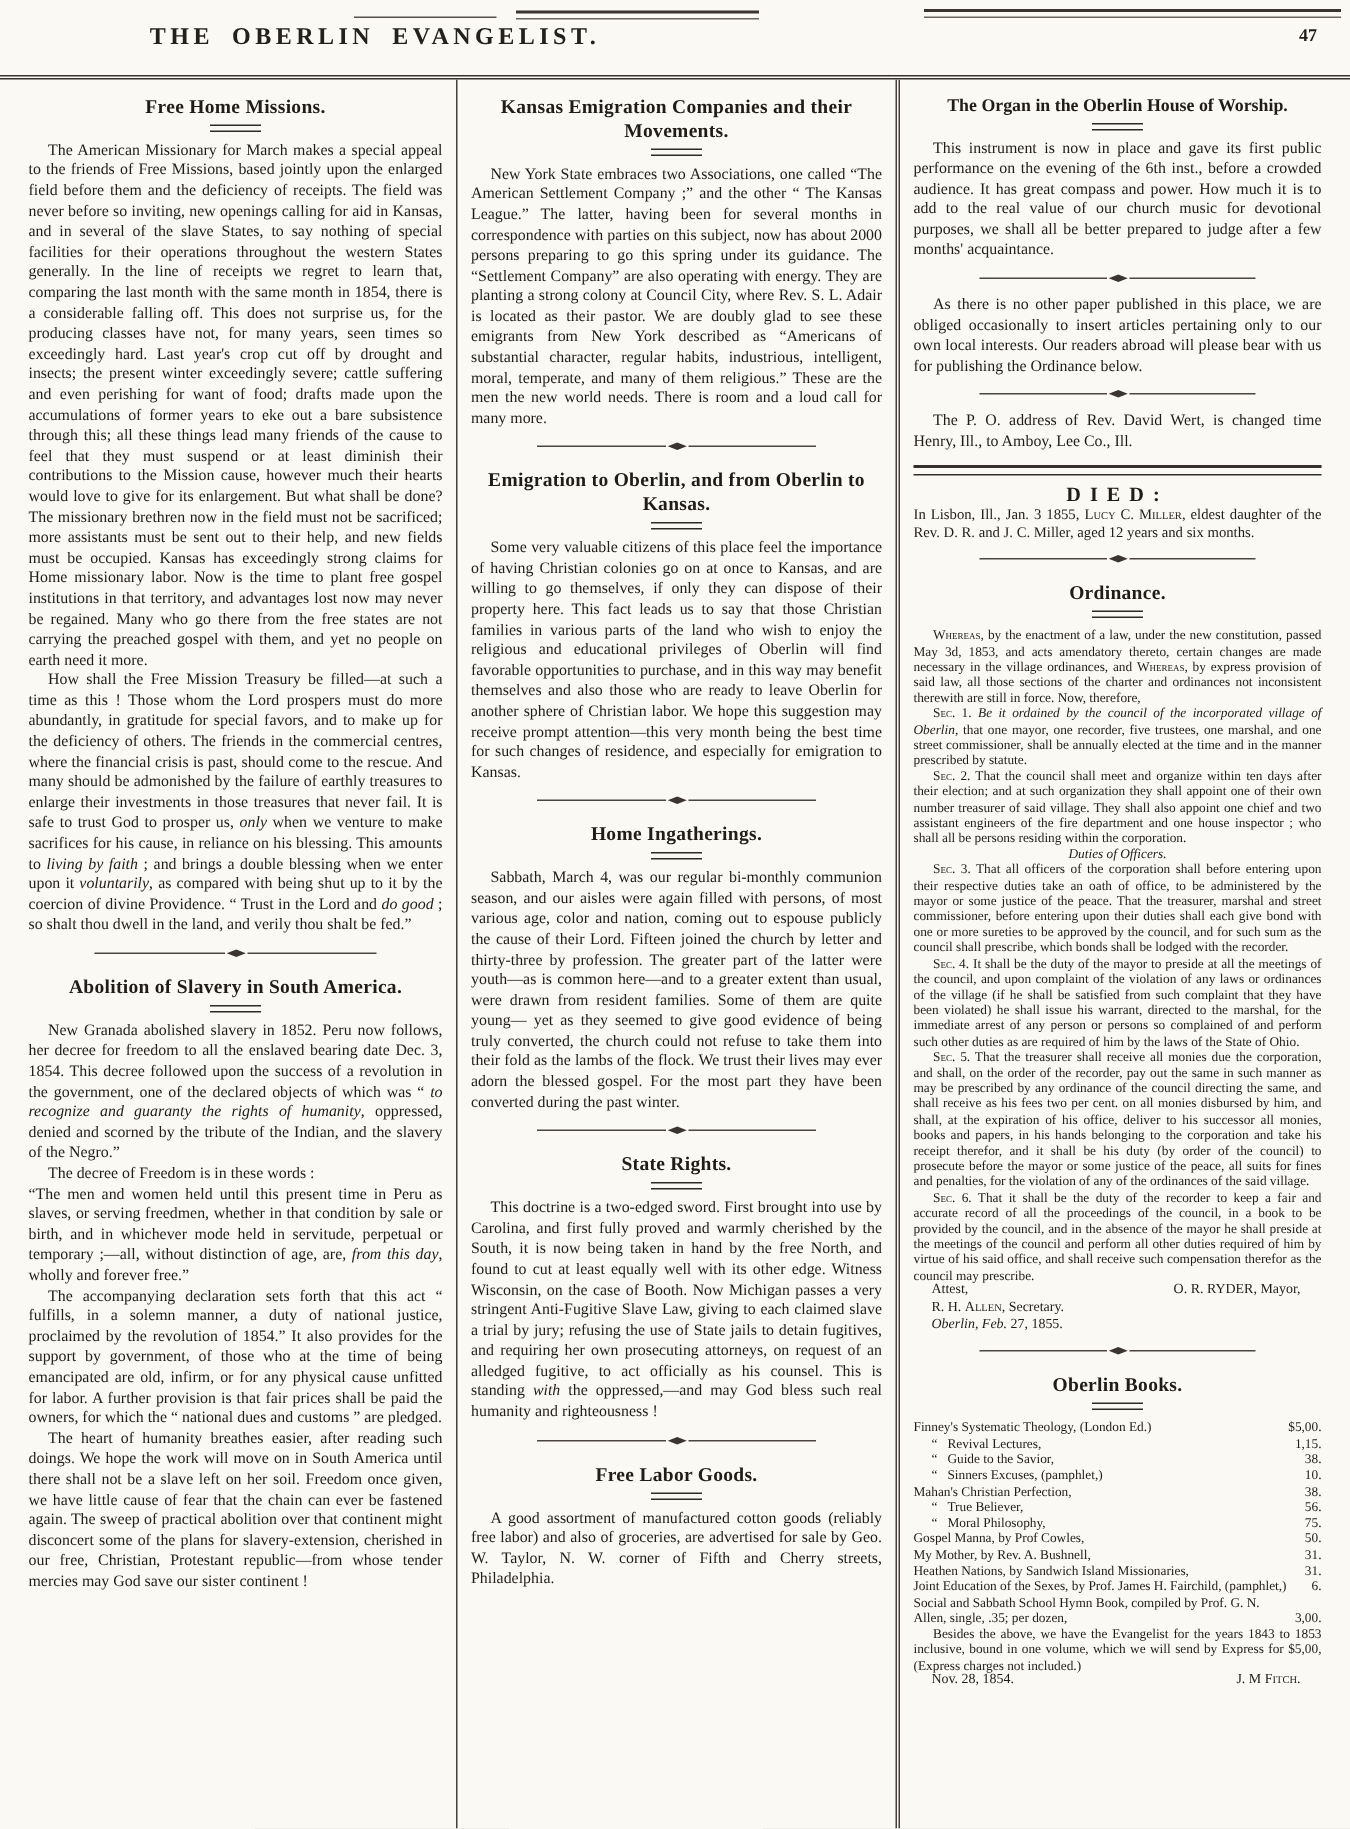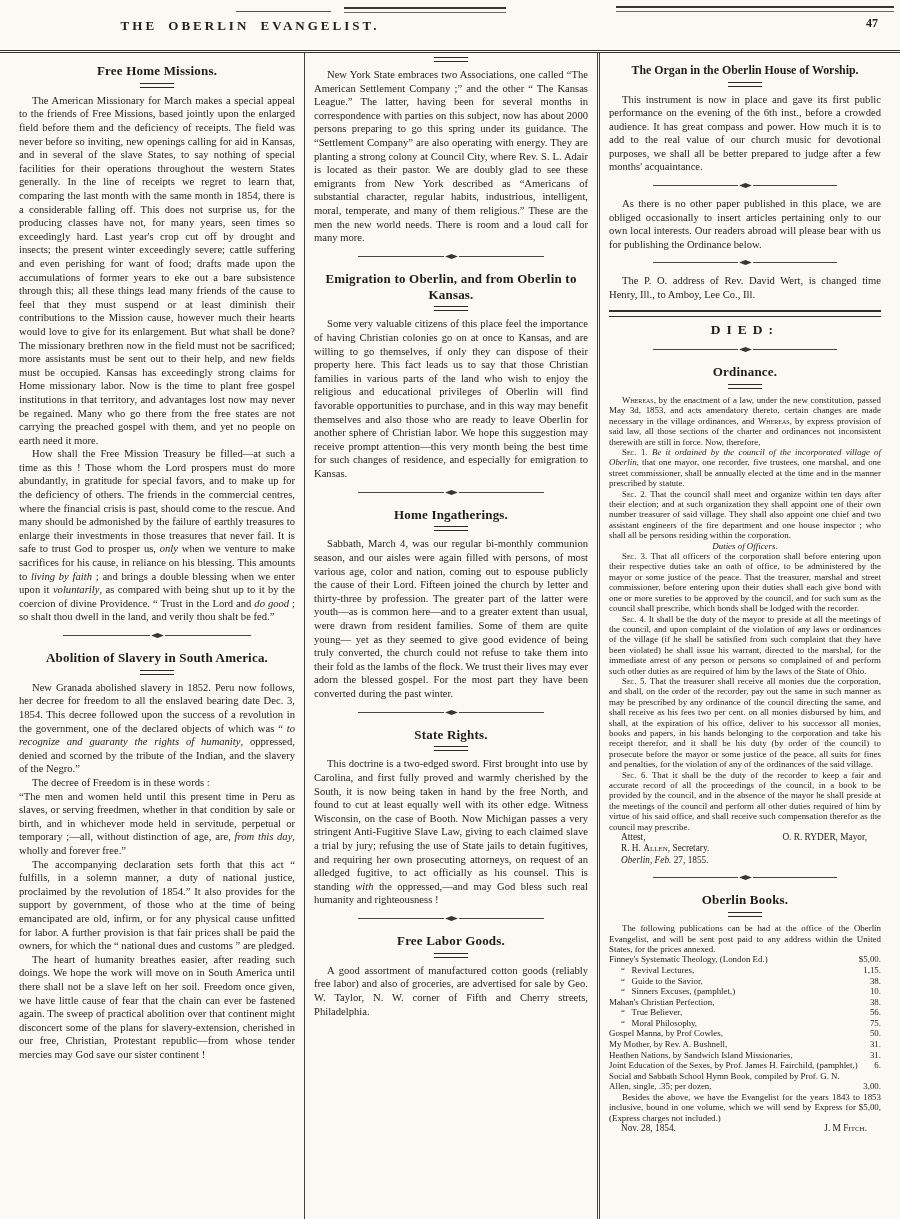--- a/index.html
+++ b/index.html
@@ -9,21 +9,21 @@
     font-family:"Liberation Serif","DejaVu Serif",serif;
     -webkit-font-smoothing:antialiased;
   }
   
   .top-rule{position:absolute;background:transparent;border-top:1px solid #55504a;}
   .top-rule.heavy{border-top:2px solid #3a352f;border-bottom:1px solid #6a655e;height:3px;}
   
   header{position:relative;height:50px;border-bottom:3px double #37322b;}
   .masthead-wrap{position:absolute;left:0;top:16px;width:500px;text-align:center;}
   .masthead-wrap h1{
-    margin:0;font-size:13px;font-weight:bold;letter-spacing:3px;word-spacing:5px;
+    margin:0;font-size:16px;font-weight:bold;letter-spacing:3px;word-spacing:5px;
     color:#24201a;display:inline;
   }
   .pagenum{position:absolute;right:22px;top:16px;font-size:12px;font-weight:bold;}
   
   .cols{display:grid;grid-template-columns:294px 293px 293px;height:1167px;overflow:hidden;padding:0 10px;}
   .col{padding:0 9px;overflow:hidden;}
   .col + .col{border-left:1px solid #45403a;}
   .col.dbl{border-left:3px double #45403a;}
   
   .art h2{
@@ -87,20 +87,21 @@
           <div class="trule"></div>
           <p>New Granada abolished slavery in 1852.  Peru now follows, her decree for freedom to all the enslaved bearing date Dec. 3, 1854.  This decree followed upon the success of a revolution in the government, one of the declared objects of which was “ <i>to recognize and guaranty the rights of humanity</i>, oppressed, denied and scorned by the tribute of the Indian, and the slavery of the Negro.”</p>
           <p>The decree of Freedom is in these words :</p>
           <p class="noind">“The men and women held until this present time in Peru as slaves, or serving freedmen, whether in that condition by sale or birth, and in whichever mode held in servitude, perpetual or temporary ;—all, without distinction of age, are, <i>from this day</i>, wholly and forever free.”</p>
           <p>The accompanying declaration sets forth that this act “ fulfills, in a solemn manner, a duty of national justice, proclaimed by the revolution of 1854.”  It also provides for the support by government, of those who at the time of being emancipated are old, infirm, or for any physical cause unfitted for labor.  A further provision is that fair prices shall be paid the owners, for which the “ national dues and customs ” are pledged.</p>
           <p>The heart of humanity breathes easier, after reading such doings.  We hope the work will move on in South America until there shall not be a slave left on her soil. Freedom once given, we have little cause of fear that the chain can ever be fastened again.  The sweep of practical abolition over that continent might disconcert some of the plans for slavery-extension, cherished in our free, Christian, Protestant republic—from whose tender mercies may God save our sister continent !</p>
         </div>
       </section>
     <section class="col">
         <div class="art ">
+          <h2>Kansas Emigration Companies and their Movements.</h2>
           <div class="trule"></div>
           <p>New York State embraces two Associations, one called “The American Settlement Company ;” and the other “ The Kansas League.”  The latter, having been for several months in correspondence with parties on this subject, now has about 2000 persons preparing to go this spring under its guidance.  The “Settlement Company” are also operating with energy.  They are planting a strong colony at Council City, where Rev. S. L. Adair is located as their pastor.  We are doubly glad to see these emigrants from New York described as “Americans of substantial character, regular habits, industrious, intelligent, moral, temperate, and many of them religious.”  These are the men the new world needs. There is room and a loud call for many more.</p>
         </div>
         <div class="divider">
           <span class="dmid"></span>
         </div>
         <div class="art ">
           <h2>Emigration to Oberlin, and from Oberlin to Kansas.</h2>
           <div class="trule"></div>
           <p>Some very valuable citizens of this place feel the importance of having Christian colonies go on at once to Kansas, and are willing to go themselves, if only they can dispose of their property here.  This fact leads us to say that those Christian families in various parts of the land who wish to enjoy the religious and educational privileges of Oberlin will find favorable opportunities to purchase, and in this way may benefit themselves and also those who are ready to leave Oberlin for another sphere of Christian labor.  We hope this suggestion may receive prompt attention—this very month being the best time for such changes of residence, and especially for emigration to Kansas.</p>
@@ -144,20 +145,21 @@
         </div>
         <div class="divider">
           <span class="dmid"></span>
         </div>
         <div class="paras">
           <p>The P. O. address of Rev. David Wert, is changed time Henry, Ill., to Amboy, Lee Co., Ill.</p>
         </div>
         <div class="heavyrule"></div>
         <div class="art died">
           <h2>DIED:</h2>
+          <p class="noind">In Lisbon, Ill., Jan. 3 1855, <span class="sc">Lucy C. Miller</span>, eldest daughter of the Rev. D. R. and J. C. Miller, aged 12 years and six months.</p>
         </div>
         <div class="divider">
           <span class="dmid"></span>
         </div>
         <div class="art blk-small">
           <h2>Ordinance.</h2>
           <div class="trule"></div>
           <p><span class="sc">Whereas</span>, by the enactment of a law, under the new constitution, passed May 3d, 1853, and acts amendatory thereto, certain changes are made necessary in the village ordinances, and <span class="sc">Whereas</span>, by express provision of said law, all those sections of the charter and ordinances not inconsistent therewith are still in force.  Now, therefore,</p>
           <p><span class="sc">Sec.</span> 1.  <i>Be it ordained by the council of the incorporated village of Oberlin</i>, that one mayor, one recorder, five trustees, one marshal, and one street commissioner, shall be annually elected at the time and in the manner prescribed by statute.</p>
           <p><span class="sc">Sec.</span> 2.  That the council shall meet and organize within ten days after their election; and at such organization they shall appoint one of their own number treasurer of said village.  They shall also appoint one chief and two assistant engineers of the fire department and one house inspector ; who shall all be persons residing within the corporation.</p>
@@ -178,21 +180,20 @@
           <div class="sig-row">
             <span class="sl"><i>Oberlin</i>, <i>Feb.</i> 27, 1855.</span>
           </div>
         </div>
         <div class="divider">
           <span class="dmid"></span>
         </div>
         <div class="art blk-small">
           <h2>Oberlin Books.</h2>
           <div class="trule"></div>
-          <p>The following publications can be had at the office of the Oberlin Evangelist, and will be sent post paid to any address within the United States, for the prices annexed.</p>
           <div>
             <div class="book-row">
               <span class="bl">Finney's Systematic Theology, (London Ed.)</span>
               <span class="bp">$5,00.</span>
             </div>
             <div class="book-row">
               <span class="bl ditto">“&nbsp;&nbsp;&nbsp;Revival Lectures,</span>
               <span class="bp">1,15.</span>
             </div>
             <div class="book-row">

